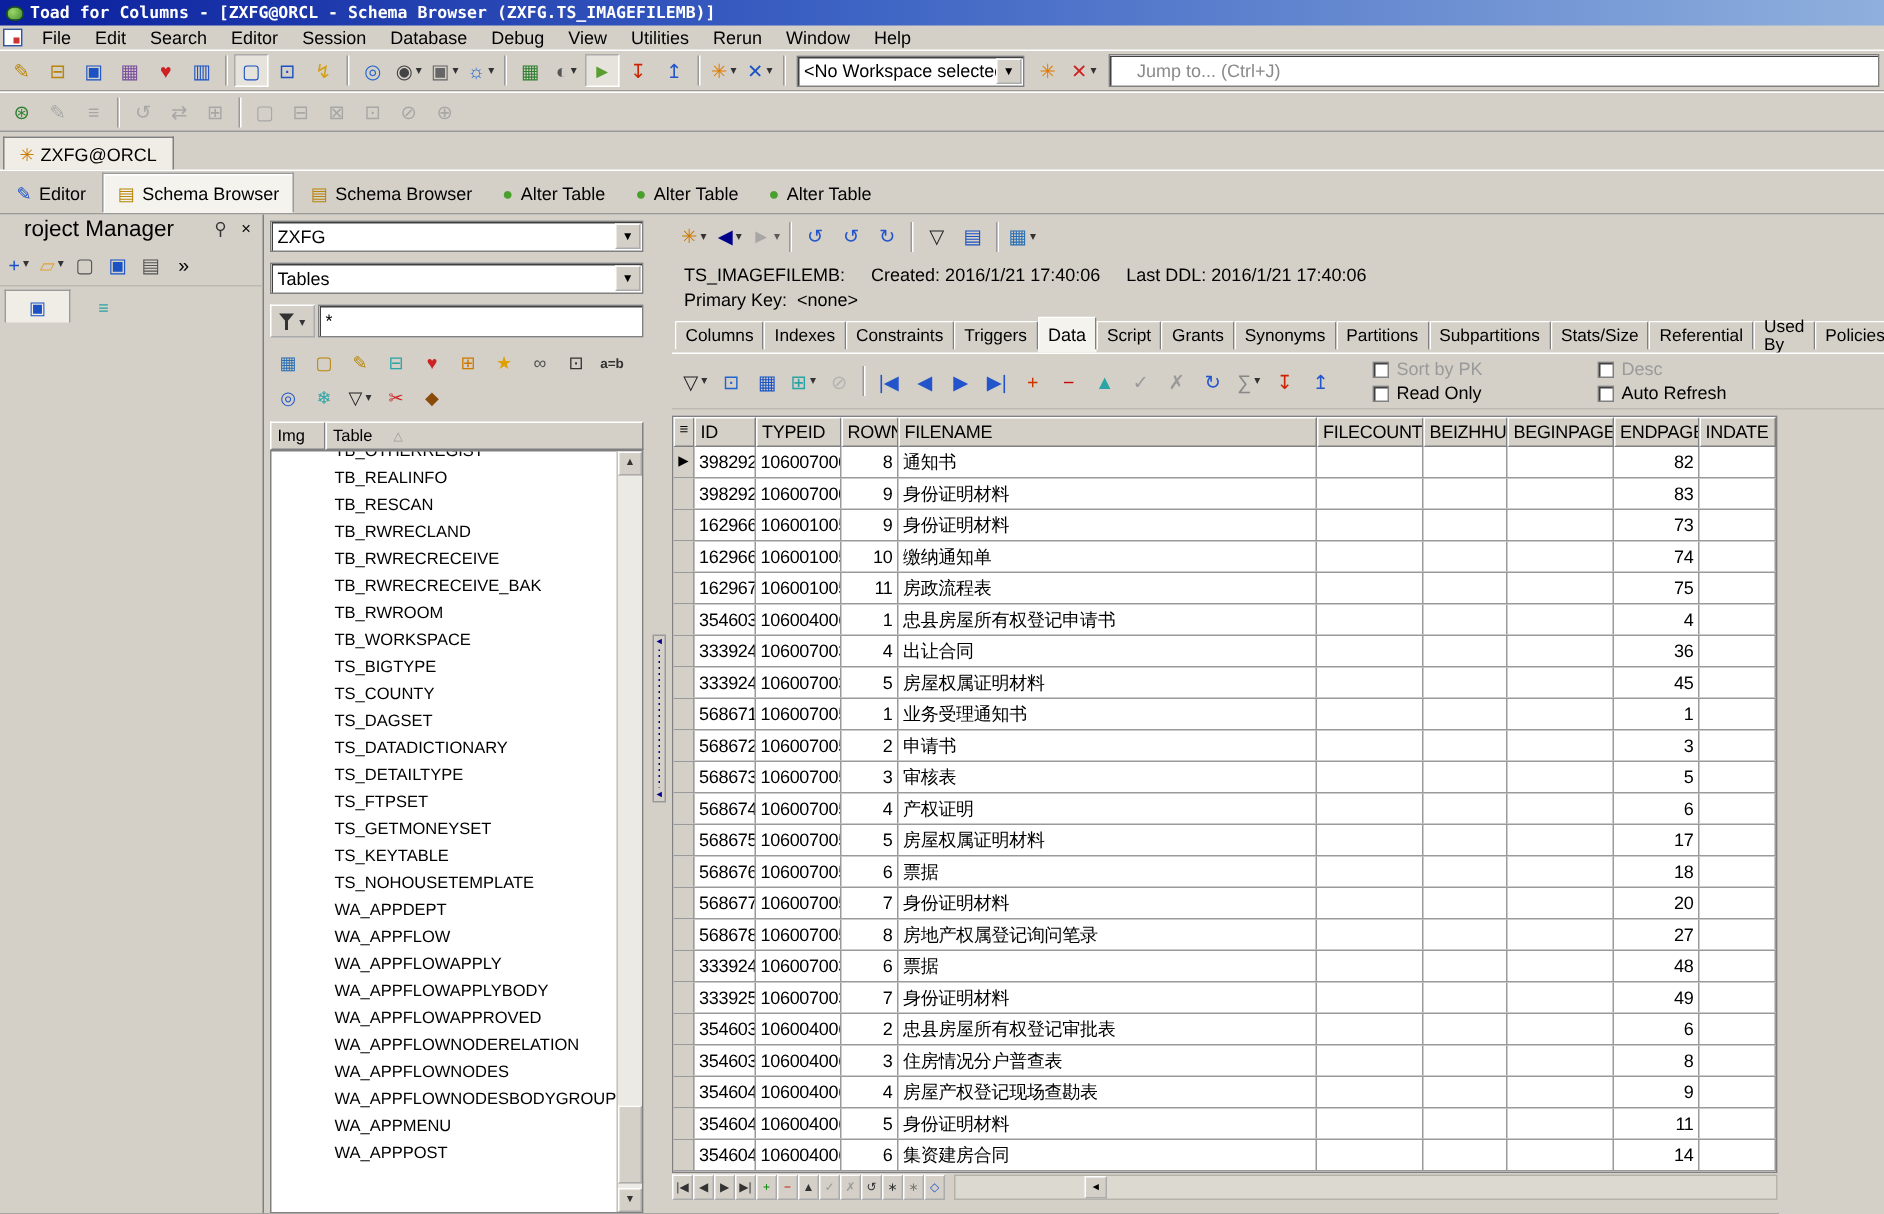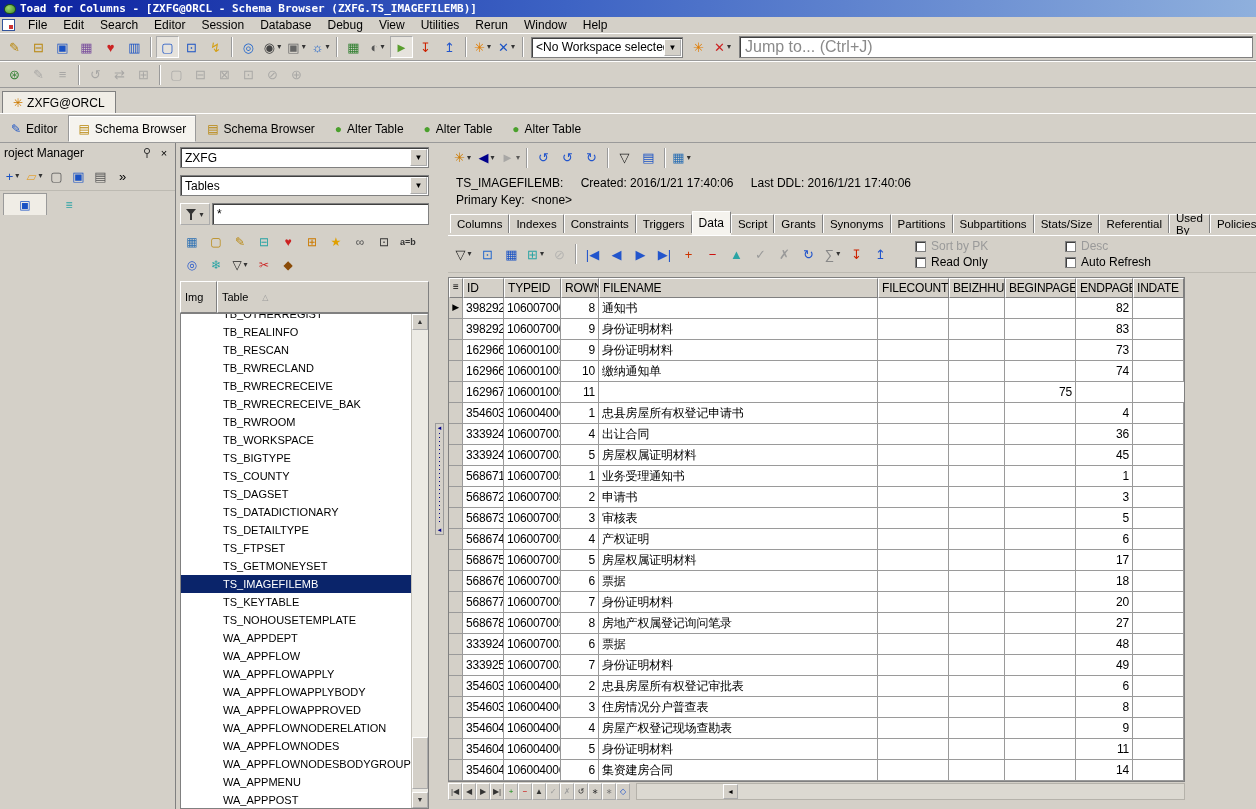--- a/index.html
+++ b/index.html
@@ -25,33 +25,33 @@
   .tbtn.pressed{border:1px inset #fff;background:#e6e3dd;}
   .tbtn.dis{filter:grayscale(1);opacity:.75;}
   .tbtn.dd::after{content:"▾";font-size:8px;color:#333;margin-left:2px;}
   .tbsep{width:2px;height:20px;border-left:1px solid #9a9a9a;border-right:1px solid #fff;margin:0 3px;}
   .g{display:inline-block;}
   .txt .g{font-size:9px;font-weight:bold;}
   .combo{height:21px;background:#fff;border:1px solid #808080;box-shadow:inset 1px 1px 0 #404040;display:flex;align-items:center;}
   .combo .ctxt{flex:1;padding:0 4px;font-size:12px;white-space:nowrap;overflow:hidden;}
   .combo .cbtn{width:17px;height:17px;margin-right:1px;background:#d4d0c8;border:1px outset #fff;font-size:8px;display:flex;align-items:center;justify-content:center;}
   .ws-combo{width:152px;margin:0 3px;}
-  .jump{flex:1;height:22px;margin-left:4px;border:1px solid #808080;box-shadow:inset 1px 1px 0 #404040;background:#fff;font-size:16px;padding:0 5px;font-family:"Liberation Sans",sans-serif;color:#000;}
+  .jump{flex:1;height:22px;margin-left:4px;border:1px solid #808080;box-shadow:inset 1px 1px 0 #404040;background:#fff;font-size:12px;padding:0 18px;font-family:"Liberation Sans",sans-serif;color:#000;}
   .jump::placeholder{color:#8a8a8a;}
   
   .conntabs{position:absolute;left:0;top:88px;width:100%;height:26px;background:#d4d0c8;display:flex;align-items:flex-end;padding-left:2px;border-bottom:1px solid #fff;}
   .conntab{height:22px;display:flex;align-items:center;gap:4px;padding:0 10px;background:#f0ede6;border:1px solid #808080;border-bottom:none;font-size:12px;}
   .wintabs{position:absolute;left:0;top:114px;width:100%;height:29px;background:#d4d0c8;display:flex;align-items:flex-end;gap:2px;padding:0 0 0 2px;border-bottom:1px solid #9a9a9a;}
   .wintab{height:24px;display:flex;align-items:center;gap:5px;padding:0 9px;font-size:12px;margin-bottom:1px;}
   .wintab .g{font-size:12px;}
   .wintab.active{background:#f5f3ee;border:1px solid #9a9a9a;border-bottom:1px solid #f5f3ee;box-shadow:1px 0 0 #fff inset,0 1px 0 #fff inset;height:27px;margin-bottom:0;}
   
   .pm{position:absolute;left:0;top:143px;width:176px;bottom:0;background:#d4d0c8;border-right:1px solid #808080;display:flex;flex-direction:column;}
   .pm-header{height:19px;display:flex;align-items:center;gap:5px;padding:0 4px;}
-  .pm-title{flex:1;font-size:12px;}
+  .pm-title{flex:1;font-size:15px;margin-left:12px;}
   .pm-x{font-size:11px;width:14px;text-align:center;}
   .pm-toolbar{height:29px;display:flex;align-items:center;gap:1px;padding:0 2px;border-bottom:1px solid #bdbab2;}
   .pm-toolbar .tbtn{min-width:21px;height:21px;}
   .pm-tabs{height:24px;display:flex;align-items:flex-end;padding-left:3px;}
   .pm-tab{width:44px;height:20px;display:flex;align-items:center;justify-content:center;font-size:12px;}
   .pm-tab.active{background:#f0ede6;border:1px solid #9a9a9a;border-bottom:none;height:22px;}
   .pm-tree{flex:1;margin:0 3px 3px 3px;background:#fff;border:1px solid #808080;box-shadow:inset 1px 1px 0 #404040;padding:10px 0 0 6px;}
   .titem{position:relative;height:18px;display:flex;align-items:center;gap:5px;padding-left:18px;font-size:12px;}
   .titem::before{content:"";position:absolute;left:4px;top:9px;width:11px;border-top:1px dotted #9a9a9a;}
   .ttree{position:relative;}
@@ -63,21 +63,21 @@
   .sbl .combo{margin-bottom:7px;}
   .frow{display:flex;align-items:center;gap:2px;margin-bottom:4px;}
   .fbtn{width:30px;height:22px;display:flex;align-items:center;justify-content:center;gap:2px;border:1px outset #fff;background:#d4d0c8;}
   .i-funnel{display:inline-block;width:11px;height:11px;position:relative;}
   .i-funnel::before{content:"";position:absolute;left:0;top:0;border-left:5px solid transparent;border-right:5px solid transparent;border-top:6px solid #333;}
   .i-funnel::after{content:"";position:absolute;left:4px;top:5px;width:2px;height:6px;background:#333;}
   .dd8{font-size:8px;color:#333;}
   .finput{flex:1;height:22px;background:#fff;border:1px solid #808080;box-shadow:inset 1px 1px 0 #404040;font-size:12px;padding:0 4px;font-family:"Liberation Sans",sans-serif;}
   .sbtb{display:flex;gap:4px;margin:3px 0 0 2px;flex-wrap:nowrap;}
   .sbtb .tbtn{min-width:20px;height:20px;font-size:12px;}
-  .lheader{display:flex;height:32px;margin-top:6px;font-size:11px;}
+  .lheader{display:flex;height:19px;margin-top:6px;font-size:11px;}
   .lh{background:#d4d0c8;border:1px solid #808080;border-left-color:#fff;border-top-color:#fff;padding:0 4px;display:flex;align-items:center;}
   .lh1{width:37px;}
   .lh2{flex:1;gap:14px;}
   .sorttri{font-size:8px;color:#9a9a9a;}
   .tlist{position:relative;flex:1;background:#fff;border:1px solid #808080;overflow:hidden;}
   .tbl-items{margin-top:-9px;}
   .tli{height:18px;line-height:18px;padding-left:42px;font-size:11px;white-space:nowrap;}
   .tli.active{background:#0a246a;color:#fff;}
   .vscroll{position:absolute;right:0;top:0;bottom:0;width:17px;background:#eceae4;border-left:1px solid #c5c2ba;}
   .sbtnv{position:absolute;left:0;right:0;height:16px;background:#d4d0c8;border:1px outset #fff;font-size:7px;text-align:center;line-height:14px;color:#333;}
@@ -429,21 +429,20 @@
           <div class="tli">TB_RWRECRECEIVE_BAK</div>
           <div class="tli">TB_RWROOM</div>
           <div class="tli">TB_WORKSPACE</div>
           <div class="tli">TS_BIGTYPE</div>
           <div class="tli">TS_COUNTY</div>
           <div class="tli">TS_DAGSET</div>
           <div class="tli">TS_DATADICTIONARY</div>
           <div class="tli">TS_DETAILTYPE</div>
           <div class="tli">TS_FTPSET</div>
           <div class="tli">TS_GETMONEYSET</div>
-          <div class="tli active">TS_IMAGEFILEMB</div>
           <div class="tli">TS_KEYTABLE</div>
           <div class="tli">TS_NOHOUSETEMPLATE</div>
           <div class="tli">WA_APPDEPT</div>
           <div class="tli">WA_APPFLOW</div>
           <div class="tli">WA_APPFLOWAPPLY</div>
           <div class="tli">WA_APPFLOWAPPLYBODY</div>
           <div class="tli">WA_APPFLOWAPPROVED</div>
           <div class="tli">WA_APPFLOWNODERELATION</div>
           <div class="tli">WA_APPFLOWNODES</div>
           <div class="tli">WA_APPFLOWNODESBODYGROUP</div>
@@ -667,20 +666,21 @@
     <div class="gc r"></div>
     <div class="gc r"></div>
     <div class="gc r">74</div>
     <div class="gc r"></div>
   </div>
           <div class="grow">
     <div class="gsel"></div>
     <div class="gc r">1629670</div>
     <div class="gc r">1060010058</div>
     <div class="gc r">11</div>
+    <div class="gc">房政流程表</div>
     <div class="gc r"></div>
     <div class="gc r"></div>
     <div class="gc r"></div>
     <div class="gc r">75</div>
     <div class="gc r"></div>
   </div>
           <div class="grow">
     <div class="gsel"></div>
     <div class="gc r">3546037</div>
     <div class="gc r">1060040065</div>

